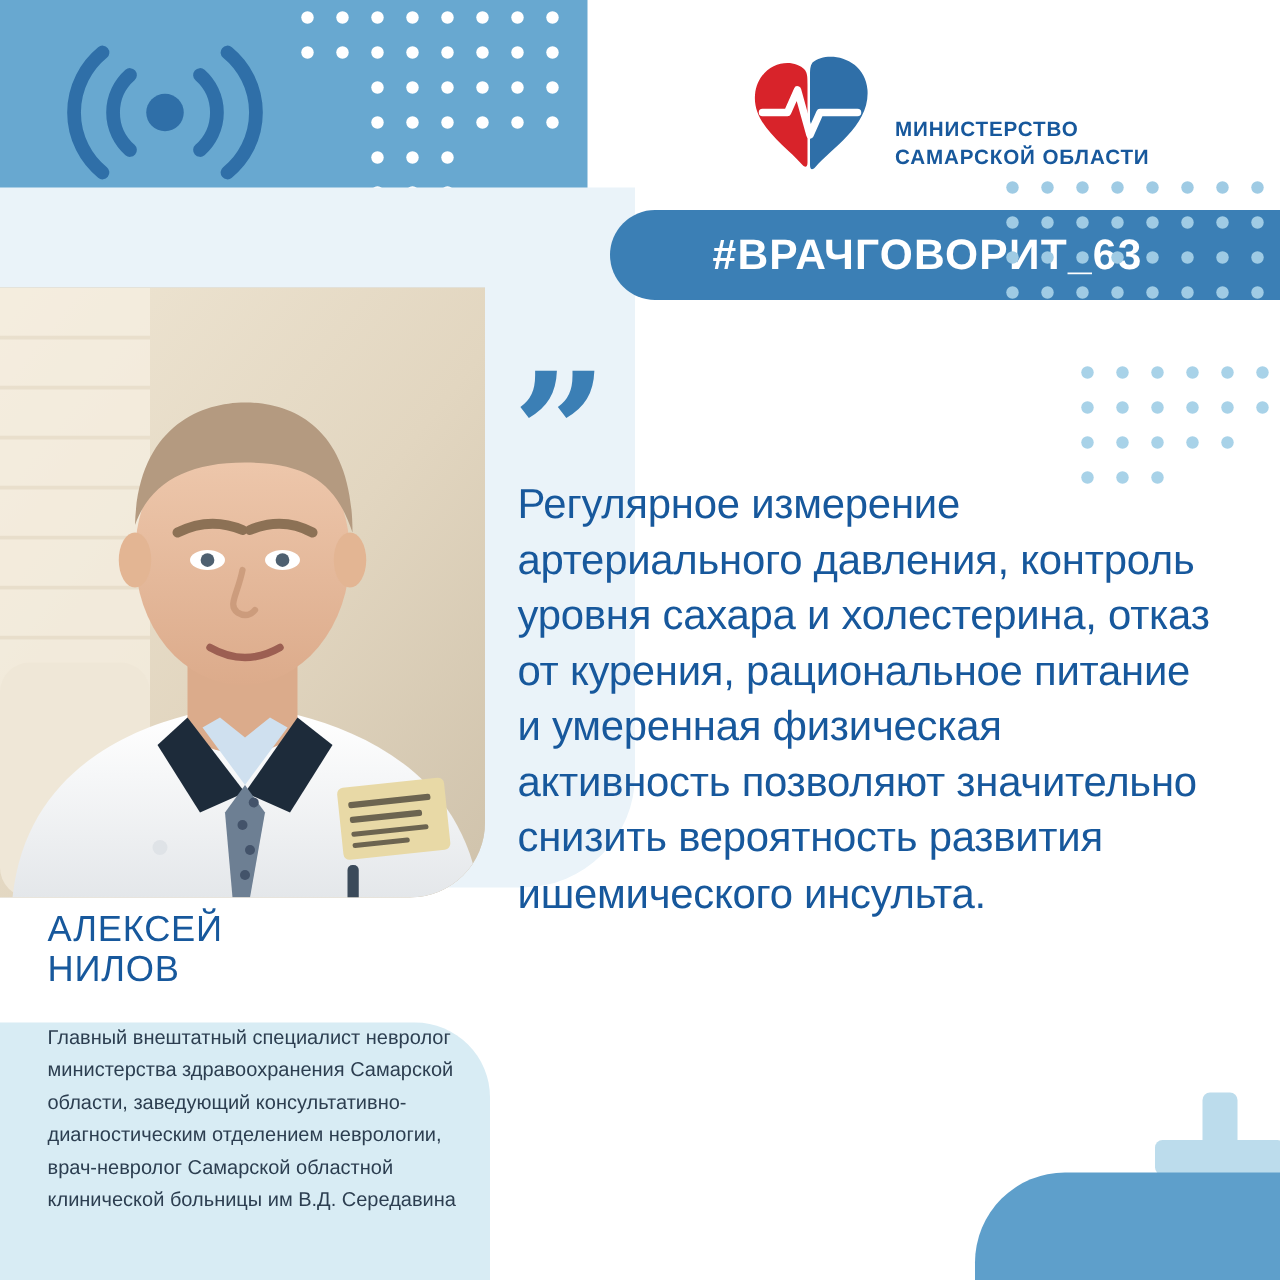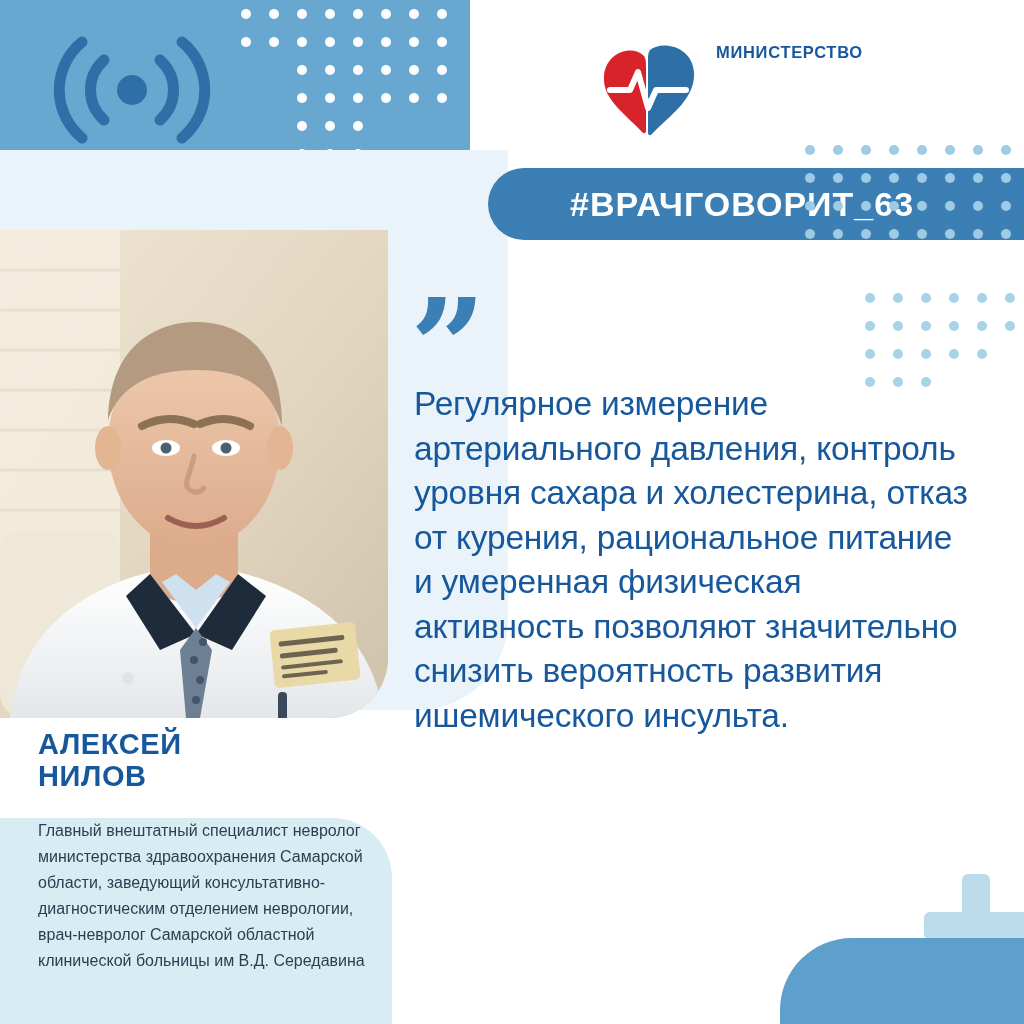--- a/index.html
+++ b/index.html
@@ -78,21 +78,21 @@
   .photo svg { display: block; }
 
   
   .doc-name {
     position: absolute;
     left: 38px;
     top: 728px;
     width: 330px;
     color: #17589c;
     font-size: 29px;
-    font-weight: bold;
+    font-weight: normal;
     line-height: 1.12;
     letter-spacing: 0.6px;
   }
 
   
   .bio-bg {
     position: absolute;
     left: 0;
     top: 818px;
     width: 392px;
@@ -109,21 +109,21 @@
     font-size: 16px;
     line-height: 1.62;
   }
 
   
   .logo-wrap {
     position: absolute;
     left: 596px;
     top: 42px;
     display: flex;
-    align-items: flex-start;
+    align-items: flex-end;
     gap: 16px;
   }
   .logo-mark { width: 104px; height: 96px; }
   .logo-text {
     color: #17589c;
     font-size: 16.5px;
     font-weight: bold;
     line-height: 1.33;
     letter-spacing: 0.7px;
   }
@@ -363,20 +363,21 @@
   <div class="logo-wrap">
     <div class="logo-mark">
       <svg viewBox="0 0 104 96" width="104" height="96" aria-hidden="true">
         <path d="M54 8 C 66 -2, 96 4, 98 30 C 100 58, 70 76, 56 92 C 54 94, 52 94, 52 90 L52 20 C 52 14, 52 11, 54 8 Z" fill="#2f6fa8"></path>
         <path d="M48 14 C 36 2, 10 10, 8 34 C 6 58, 32 74, 46 90 C 48 92, 50 92, 50 88 L50 26 C 50 20, 50 17, 48 14 Z" fill="#d8232a"></path>
         <path d="M14 48 L34 48 L42 30 L52 66 L60 48 L90 48" stroke="#ffffff" stroke-width="6" fill="none" stroke-linecap="round" stroke-linejoin="round"></path>
       </svg>
     </div>
     <div class="logo-text">
       <div>МИНИСТЕРСТВО</div>
+      <div>САМАРСКОЙ ОБЛАСТИ</div>
     </div>
   </div>
 
   <div class="hashtag">#ВРАЧГОВОРИТ_63</div>
 
   <div class="dots-right-a">
     <svg viewBox="0 0 214 120" width="214" height="120" aria-hidden="true">
       <g fill="#9fcbe4">
         <circle cx="10" cy="10" r="5"></circle>
           <circle cx="38" cy="10" r="5"></circle>

